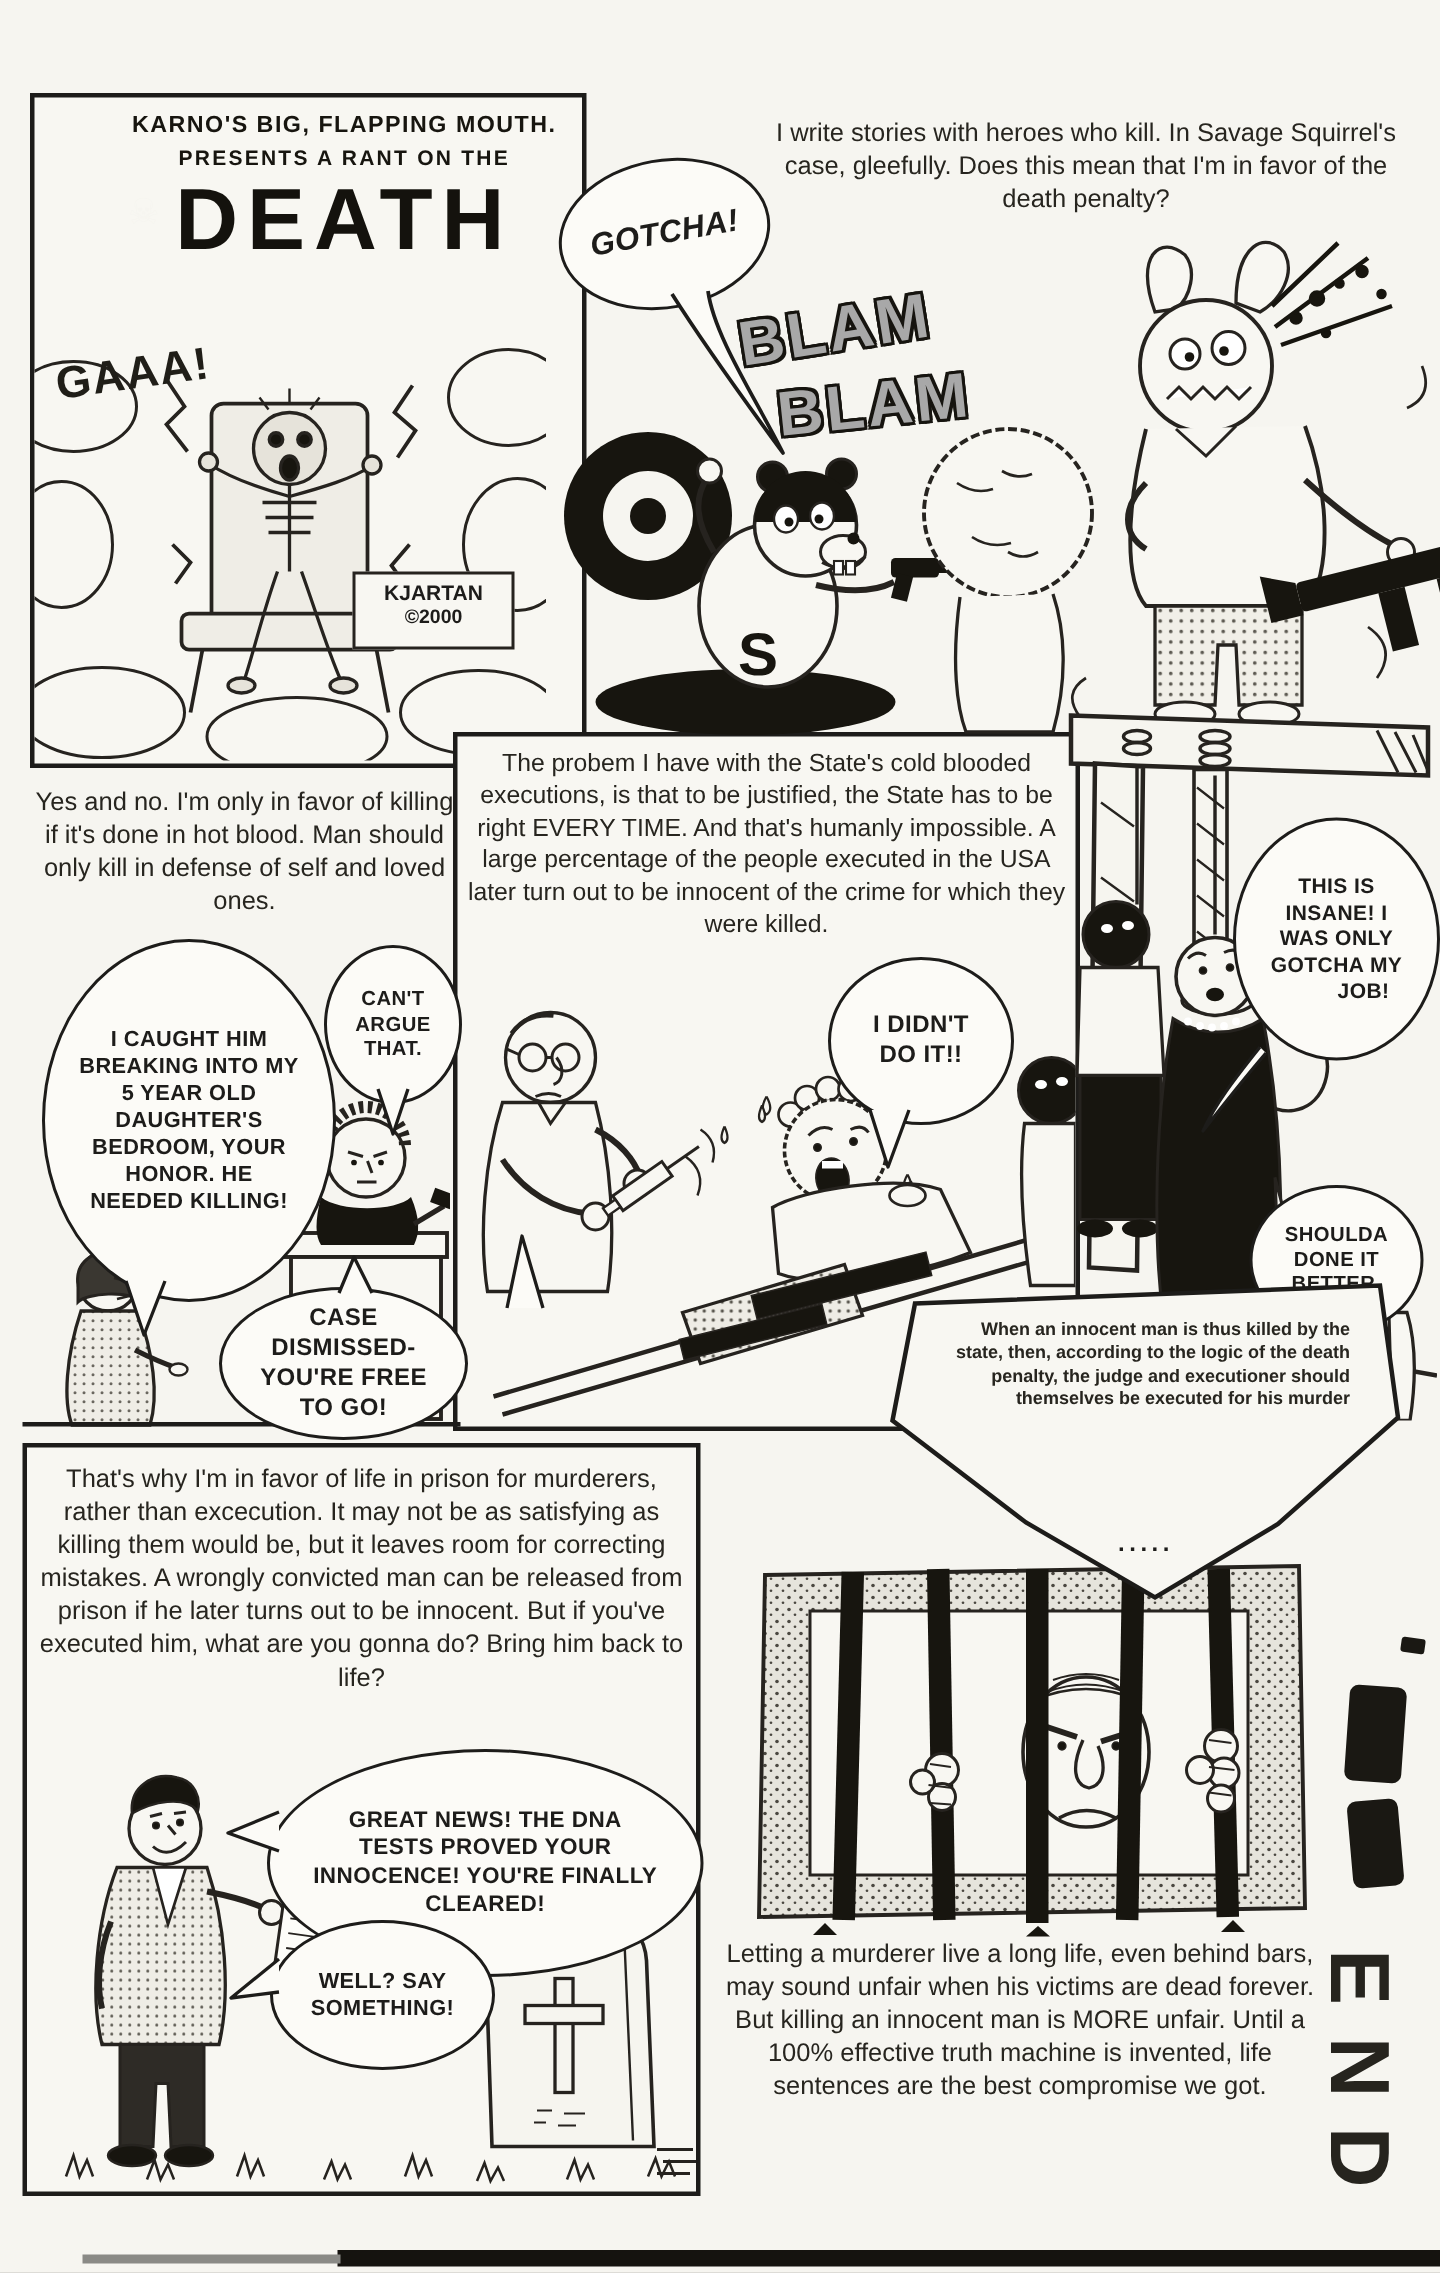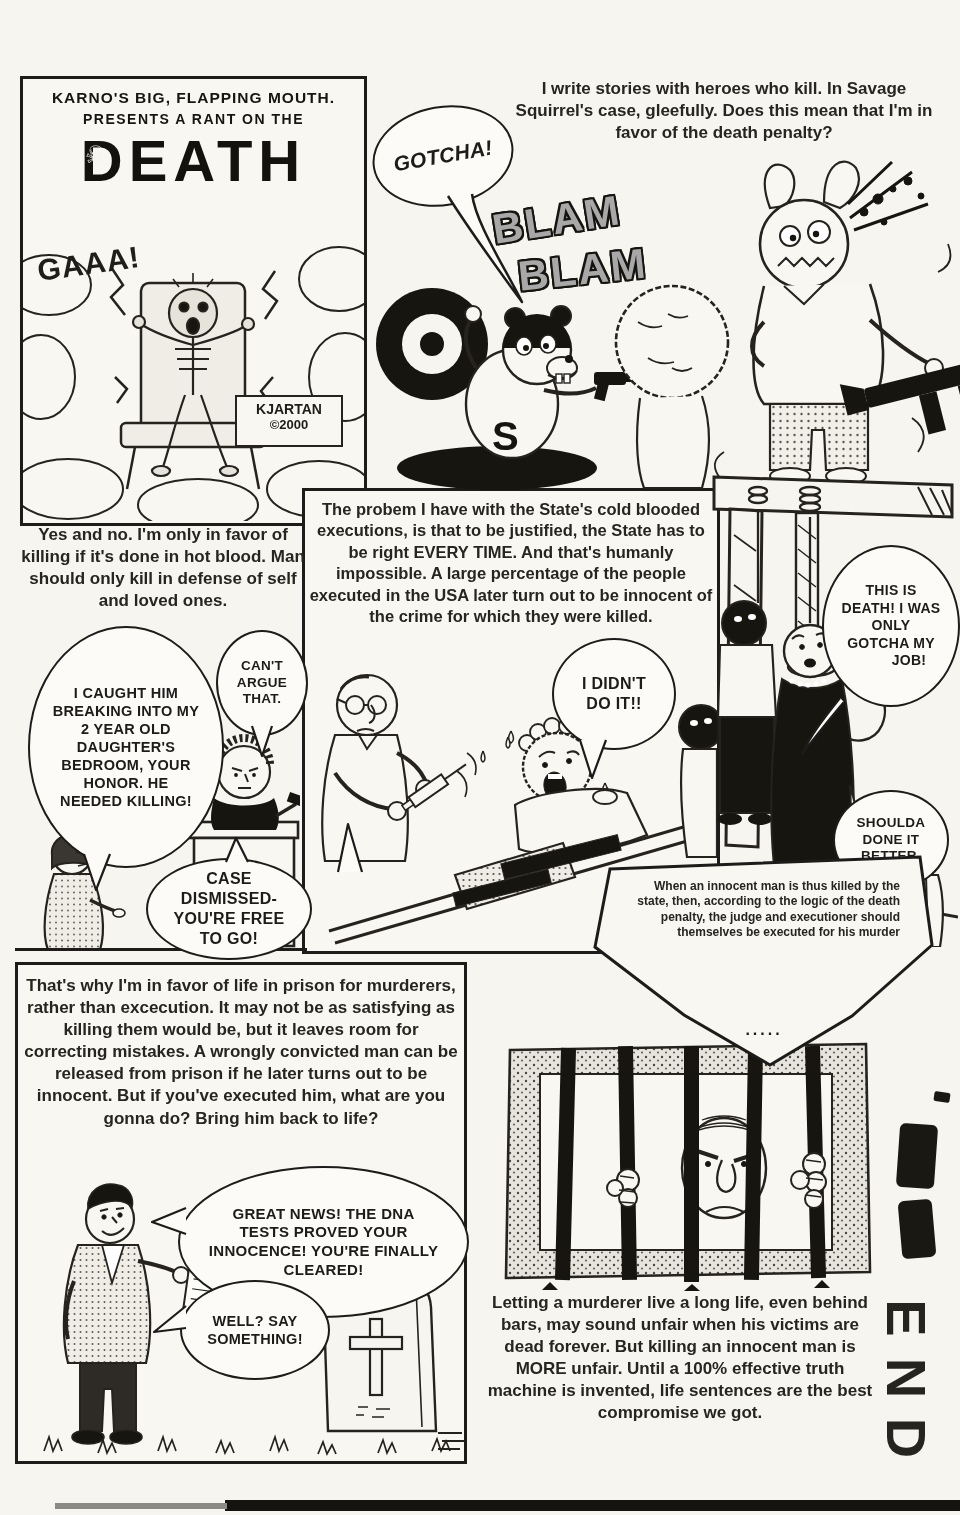--- a/index.html
+++ b/index.html
@@ -1,38 +1,38 @@
 <!DOCTYPE html>
 <html><head>
 <meta charset="utf-8">
 <style>
   html,body{margin:0;padding:0;background:#c9c8c4;}
   .page{position:relative;width:960px;height:1515px;margin:0 auto;background:#f6f5f0;
         font-family:"Liberation Sans",sans-serif;color:#1d1c1a;overflow:hidden;}
   .abs{position:absolute;}
   .panel{position:absolute;border:3px solid #1d1c1a;background:#f8f7f2;z-index:1;}
   .scene{position:absolute;z-index:2;}
-  .nar{position:absolute;text-align:center;font-weight:700;color:#27251f;line-height:1.3;z-index:3;}
+  .nar{position:absolute;text-align:center;font-weight:400;color:#27251f;line-height:1.3;z-index:3;}
   .bub{position:absolute;background:#fcfbf7;border:2.5px solid #1d1c1a;border-radius:50%;
        display:flex;align-items:center;justify-content:center;text-align:center;
        font-weight:700;color:#1d1c1a;line-height:1.25;letter-spacing:.3px;z-index:4;}
   .tail{position:absolute;z-index:5;overflow:visible;}
   .sfx{position:absolute;font-weight:900;z-index:3;}
   .outline-gray{color:#a8a8a8;text-shadow:-2px -2px 0 #16140f,2px -2px 0 #16140f,-2px 2px 0 #16140f,
      2px 2px 0 #16140f,-2px 0 0 #16140f,2px 0 0 #16140f,0 -2px 0 #16140f,0 2px 0 #16140f;}
   .kicker{position:absolute;width:100%;text-align:center;font-weight:700;color:#17150f;z-index:3;}
   .endletter{width:66px;height:52px;font-size:56px;font-weight:900;color:#26241e;
      display:flex;align-items:center;justify-content:center;transform:rotate(90deg);}
 </style>
 </head>
 <body>
 
 <div class="page">
 
-  <div class="panel" style="left:20px;top:76px;width:341px;height:444px;">
+  <div class="panel" style="left:20px;top:62px;width:341px;height:444px;padding-left:24px;">
     <div class="kicker" style="top:10px;font-size:15.5px;letter-spacing:1px;">KARNO'S BIG, FLAPPING MOUTH.</div>
     <div class="kicker" style="top:32px;font-size:14px;letter-spacing:1.5px;">PRESENTS A RANT ON THE</div>
     <div class="abs" style="top:48px;width:100%;text-align:center;font-size:58px;font-weight:900;letter-spacing:6px;color:#14120d;z-index:3;">DEATH</div>
     <div class="abs" style="left:62px;top:62px;font-size:24px;color:#f6f5f0;z-index:4;">☠</div>
 
     <svg class="scene" style="left:0;top:148px;width:341px;height:294px;" viewBox="0 0 341 294">
       <g fill="#f8f7f2" stroke="#26231f" stroke-width="2">
         <ellipse cx="26" cy="58" rx="42" ry="30"></ellipse>
           <ellipse cx="316" cy="52" rx="40" ry="32"></ellipse>
         <ellipse cx="18" cy="150" rx="34" ry="42"></ellipse>
@@ -182,21 +182,21 @@
       <rect x="584" y="240" width="12" height="24"></rect>
     </g>
     <g stroke="#26231f" stroke-width="1.8" fill="none">
       <path d="M540,266 q20,14 6,34 M352,300 q-16,10 -4,26 M566,120 q18,-8 10,-28"></path>
     </g>
   </svg>
 
   <div class="nar" style="left:18px;top:524px;width:290px;font-size:17px;">Yes and no. I'm only in favor of killing if it's done in hot blood. Man should only kill in defense of self and loved ones.</div>
 
   <div class="bub" style="left:28px;top:626px;width:192px;height:238px;font-size:14.5px;">
-    <span style="width:150px;">I CAUGHT HIM BREAKING INTO MY 2 YEAR OLD DAUGHTER'S BEDROOM, YOUR HONOR. HE NEEDED KILLING!</span>
+    <span style="width:150px;">I CAUGHT HIM BREAKING INTO MY 5 YEAR OLD DAUGHTER'S BEDROOM, YOUR HONOR. HE NEEDED KILLING!</span>
   </div>
   <svg class="tail" style="left:80px;top:852px;width:34px;height:42px;">
     <path d="M4,2 L16,38 L30,2" fill="#fcfbf7" stroke="#1d1c1a" stroke-width="2.2" stroke-linejoin="round"></path>
   </svg>
 
   <div class="bub" style="left:216px;top:630px;width:88px;height:102px;font-size:13.5px;">
     <span style="width:70px;">CAN'T ARGUE THAT.</span>
   </div>
   <svg class="tail" style="left:248px;top:724px;width:28px;height:36px;">
     <path d="M4,2 L14,32 L24,2" fill="#fcfbf7" stroke="#1d1c1a" stroke-width="2.2" stroke-linejoin="round"></path>
@@ -376,21 +376,21 @@
       <circle cx="208" cy="398" r="23" fill="#17150f" stroke-width="2"></circle>
       <ellipse cx="200" cy="394" rx="4" ry="3" fill="#ffffff" stroke="none"></ellipse>
         <ellipse cx="216" cy="392" rx="4" ry="3" fill="#ffffff" stroke="none"></ellipse>
       <ellipse cx="208" cy="408" rx="5" ry="4" fill="#ffffff" stroke="none"></ellipse>
       <path d="M182,420 C178,448 178,472 182,492 L240,492 C244,466 244,440 238,420 Z" fill="#f8f7f2" stroke-width="2.2"></path>
       <path d="M196,420 L198,492 M226,420 L228,492" fill="none" stroke-width="2"></path>
     </g>
   </svg>
 
   <div class="bub" style="left:822px;top:545px;width:134px;height:158px;font-size:14px;">
-    <span style="width:102px;"><span>THIS IS </span><span style="font-weight:900;">DEATH!</span><span> I WAS ONLY GOTCHA MY </span><span style="font-weight:900;margin-left:36px;">JOB!</span></span>
+    <span style="width:102px;"><span>THIS IS </span><span style="font-weight:900;">INSANE!</span><span> I WAS ONLY GOTCHA MY </span><span style="font-weight:900;margin-left:36px;">JOB!</span></span>
   </div>
   <svg class="tail" style="left:798px;top:694px;width:52px;height:64px;">
     <path d="M42,4 C26,24 12,42 4,60 C18,42 34,22 46,8" fill="#fcfbf7" stroke="#1d1c1a" stroke-width="2.2" stroke-linejoin="round"></path>
   </svg>
 
   <div class="bub" style="left:833px;top:790px;width:112px;height:96px;font-size:13.5px;">
     <span style="width:88px;">SHOULDA DONE IT BETTER.</span>
   </div>
   <svg class="tail" style="left:878px;top:876px;width:30px;height:38px;">
     <path d="M4,2 L20,34 L26,2" fill="#fcfbf7" stroke="#1d1c1a" stroke-width="2.2" stroke-linejoin="round"></path>

